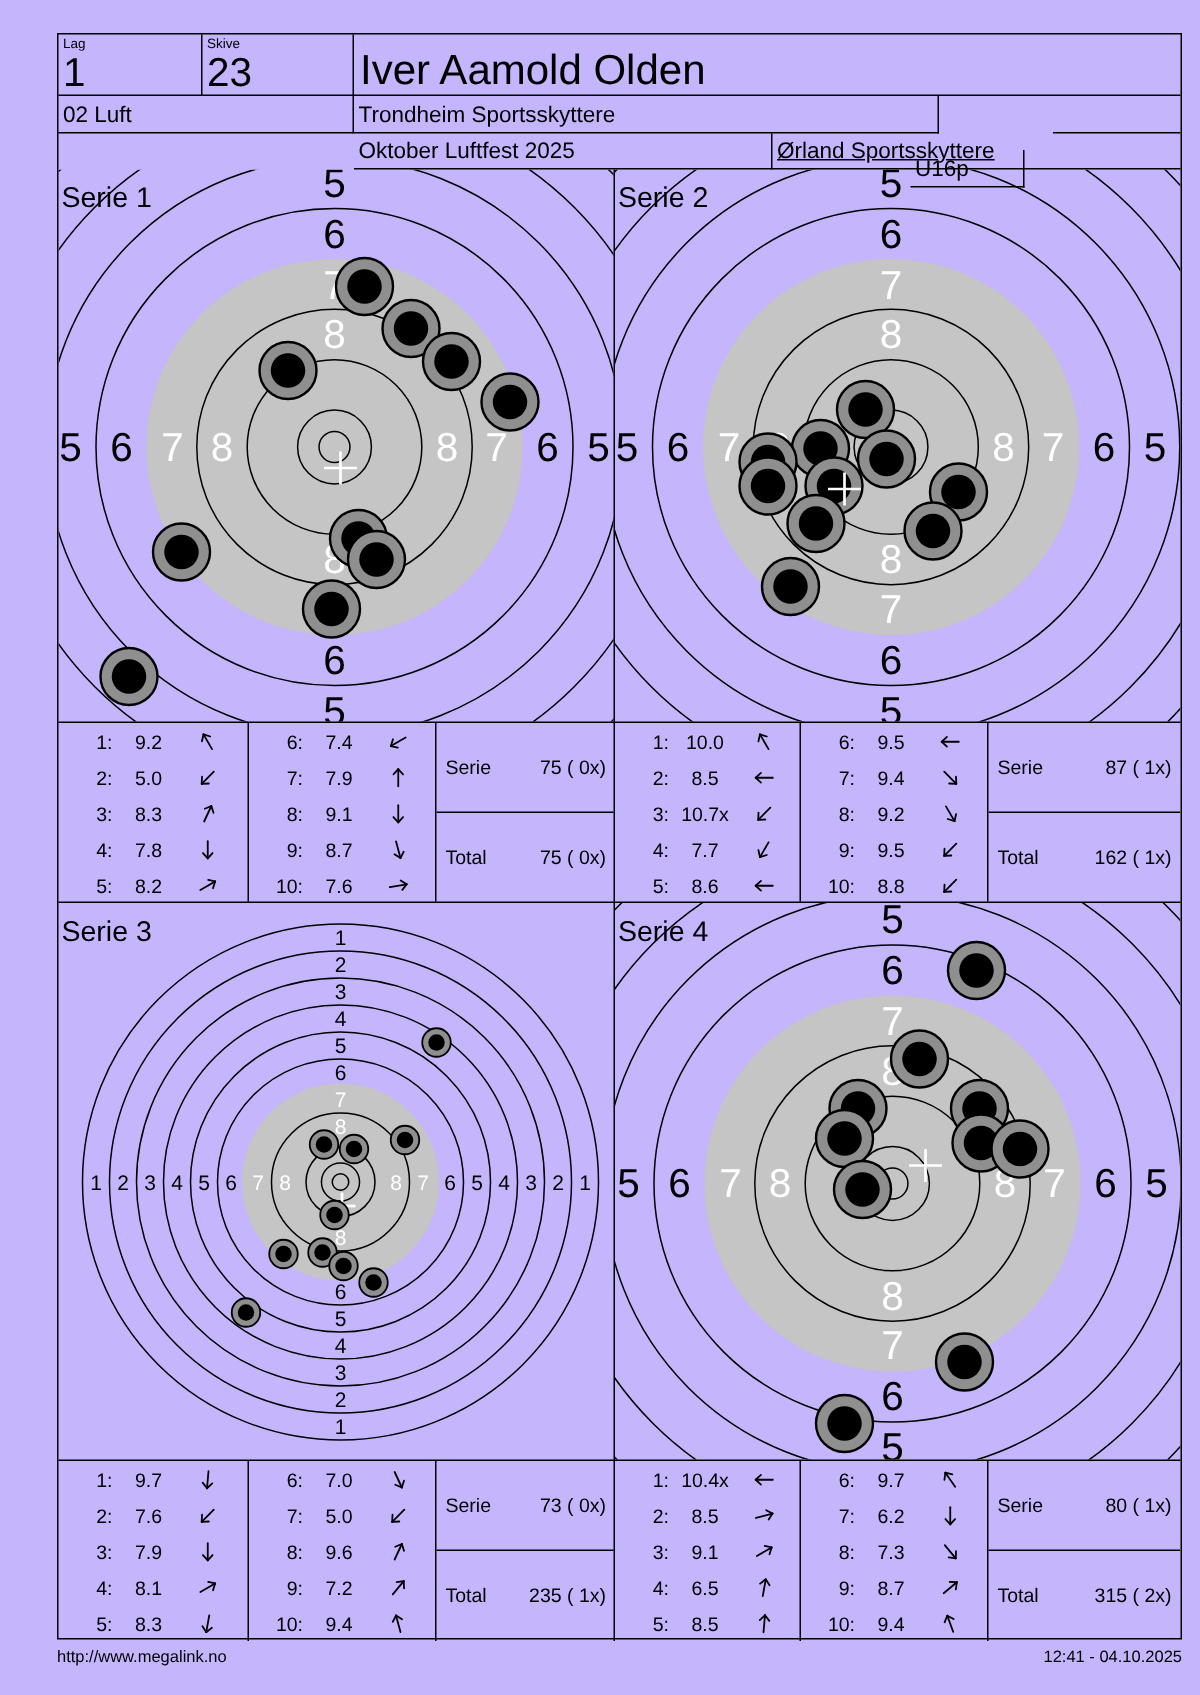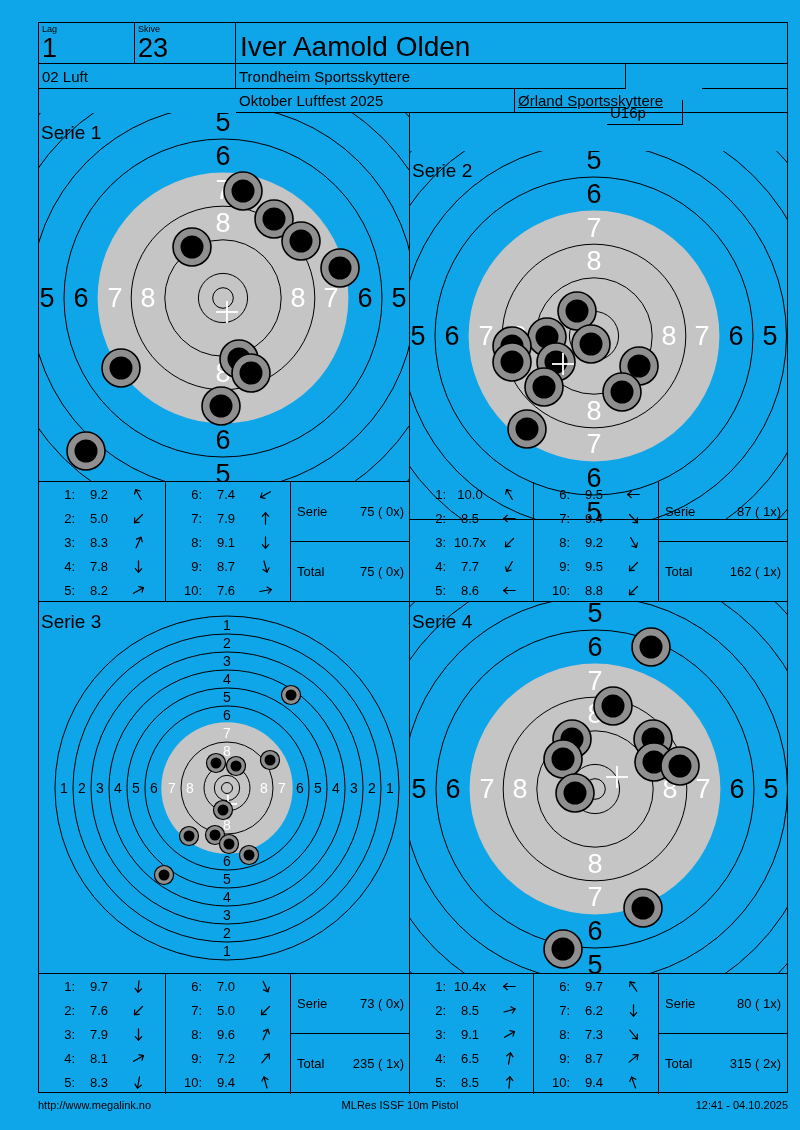--- a/index.html
+++ b/index.html
@@ -1,17 +1,17 @@
 <!DOCTYPE html>
 <html><head>
 <meta charset="utf-8">
 <style>
   html,body{margin:0;padding:0;background:#fff;}
   body{width:800px;height:1130px;font-family:"Liberation Sans",sans-serif;color:#000;}
-  .page{position:relative;width:800px;height:1130px;background:#0ea5e9;overflow:hidden;}
+  .page{position:relative;width:800px;height:1130px;background:#c4b5fd;overflow:hidden;}
   .sheet{position:absolute;left:38px;top:22px;width:748px;height:1069px;border:1px solid #000;}
   .cell{position:absolute;box-sizing:border-box;overflow:hidden;background:transparent;}
   .br{border-right:1px solid #000;}
   .bb{border-bottom:1px solid #000;}
   .id-cell{display:flex;flex-direction:column;justify-content:space-between;padding:1px 3px 2px 3px;}
   .mini{font-size:9px;line-height:10px;}
   .idnum{font-size:27px;line-height:26px;}
   .name-cell{display:flex;align-items:flex-end;padding:0 0 2px 4px;font-size:28px;line-height:28px;}
   .f15{font-size:15px;padding-left:3px;display:flex;align-items:center;}
   .panel-label{position:absolute;left:2px;top:12px;font-size:19px;line-height:16px;z-index:3;}
@@ -92,21 +92,21 @@
           <circle cx="200" cy="246" r="11.5" fill="#000000"></circle>
           <circle cx="212" cy="260" r="19" fill="#8f8f8f" stroke="#000" stroke-width="1.6"></circle>
           <circle cx="212" cy="260" r="11.5" fill="#000000"></circle>
           <circle cx="182" cy="293" r="19" fill="#8f8f8f" stroke="#000" stroke-width="1.6"></circle>
           <circle cx="182" cy="293" r="11.5" fill="#000000"></circle>
           <circle cx="47" cy="338" r="19" fill="#8f8f8f" stroke="#000" stroke-width="1.6"></circle>
           <circle cx="47" cy="338" r="11.5" fill="#000000"></circle>
           <line x1="177" y1="199" x2="199" y2="199" stroke="#ffffff" stroke-width="1.8"></line>
           <line x1="188" y1="188" x2="188" y2="210" stroke="#ffffff" stroke-width="1.8"></line>
         </svg></div>
-    <div class="cell bb" style="left:371px;top:90px;width:377px;height:369px;margin-top:38px;">
+    <div class="cell bb" style="left:371px;top:90px;width:377px;height:369px;">
       <div class="panel-label">Serie 2</div>
     <svg width="377" height="369" viewBox="0 0 377 369">
           <circle cx="184" cy="185" r="125.4" fill="#c5c5c5"></circle>
           <circle cx="184" cy="185" r="260" fill="none" stroke="#000000" stroke-width="1"></circle>
           <circle cx="184" cy="185" r="226" fill="none" stroke="#000000" stroke-width="1"></circle>
           <circle cx="184" cy="185" r="192.5" fill="none" stroke="#000000" stroke-width="1"></circle>
           <circle cx="184" cy="185" r="159" fill="none" stroke="#000000" stroke-width="1"></circle>
           <circle cx="184" cy="185" r="91.8" fill="none" stroke="#000000" stroke-width="1"></circle>
           <circle cx="184" cy="185" r="58.2" fill="none" stroke="#000000" stroke-width="1"></circle>
           <circle cx="184" cy="185" r="24.6" fill="none" stroke="#000000" stroke-width="1"></circle>
@@ -853,15 +853,14 @@
         </div>
         <div class="sum-row" style="height:59px;">
           <span>Total</span>
           <span>315 ( 2x)</span>
         </div>
       </div>
     </div>
   </div>
 
   <div class="footer-txt" style="left:38px;top:1099px;">http://www.megalink.no</div>
-  <div class="footer-txt" style="left:0;top:1099px;width:800px;text-align:center;">MLRes ISSF 10m Pistol</div>
   <div class="footer-txt" style="right:12px;top:1099px;">12:41 - 04.10.2025</div>
 </div>
 
 </body></html>

